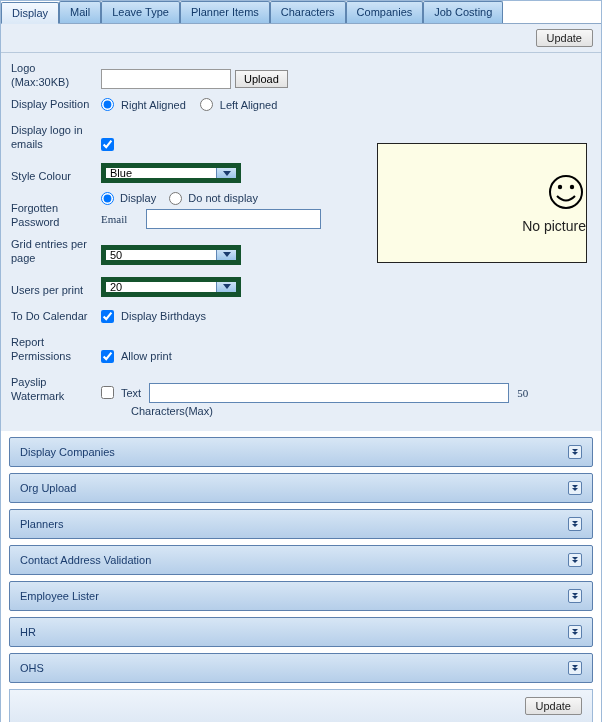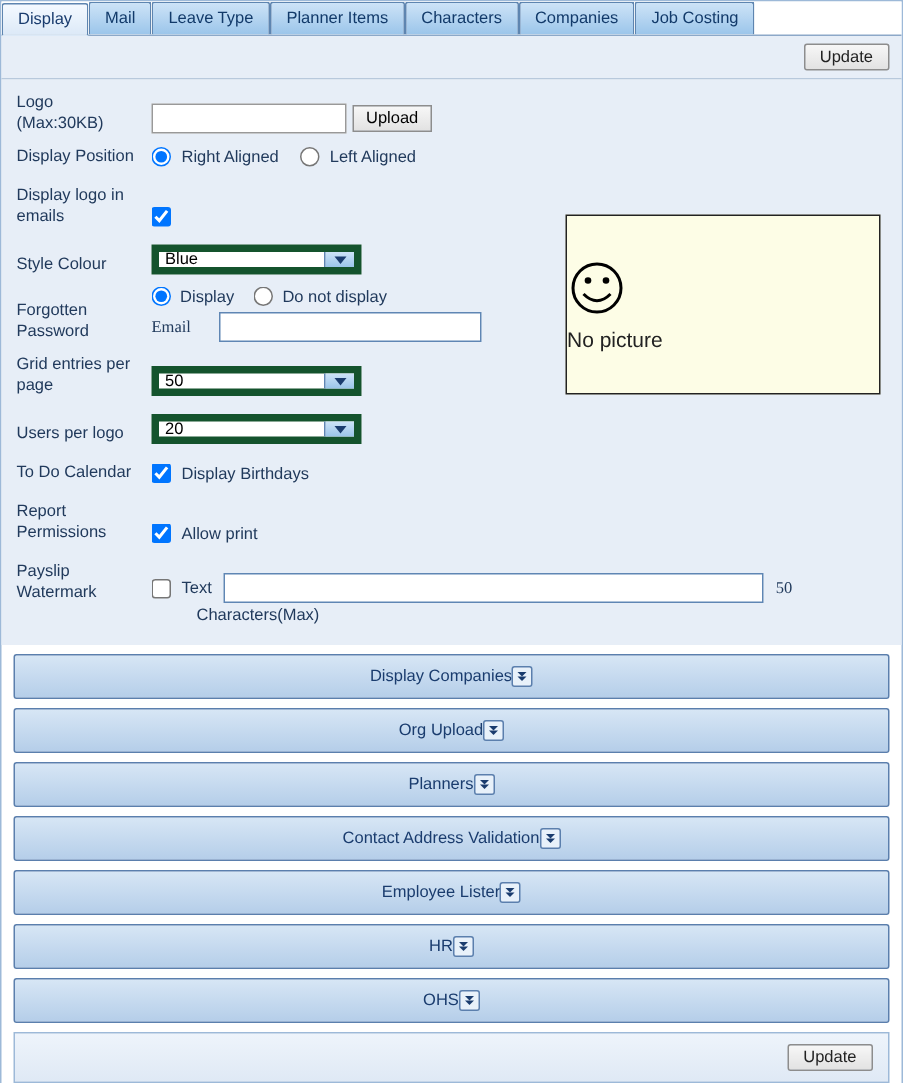--- a/index.html
+++ b/index.html
@@ -156,35 +156,35 @@
   .preview-box {
     position: absolute;
     right: 14px;
     top: 90px;
     width: 210px;
     height: 120px;
     border: 1px solid #222;
     background: #fdfde6;
     display: flex;
     flex-direction: column;
-    align-items: flex-start;
+    align-items: flex-end;
     justify-content: center;
   }
   .preview-box svg { margin-bottom: 6px; }
   .preview-txt {
     font-size: 14px;
     color: #222;
   }
   .accordion-row {
     margin: 6px 8px;
     border: 1px solid #5b7fad;
     background: linear-gradient(#d7e6f5,#b5cee9);
     padding: 7px 10px;
     display: flex;
-    justify-content: center;
+    justify-content: space-between;
     align-items: center;
     color: #1a3c6e;
     font-size: 11px;
     cursor: pointer;
     border-radius: 2px;
   }
   .chevr {
     width: 14px; height: 14px;
     border: 1px solid #5b7fad;
     border-radius: 2px;
@@ -302,21 +302,21 @@
         <div class="select wide">
           <span>50</span>
           <span class="select-arrow">
               <span class="tri"></span>
             </span>
         </div>
       </div>
     </div>
 
     <div class="row row-two">
-      <div class="lbl">Users per logo</div>
+      <div class="lbl">Users per print</div>
       <div class="ctrls">
         <div class="select wide">
           <span>20</span>
           <span class="select-arrow">
               <span class="tri"></span>
             </span>
         </div>
       </div>
     </div>
 

